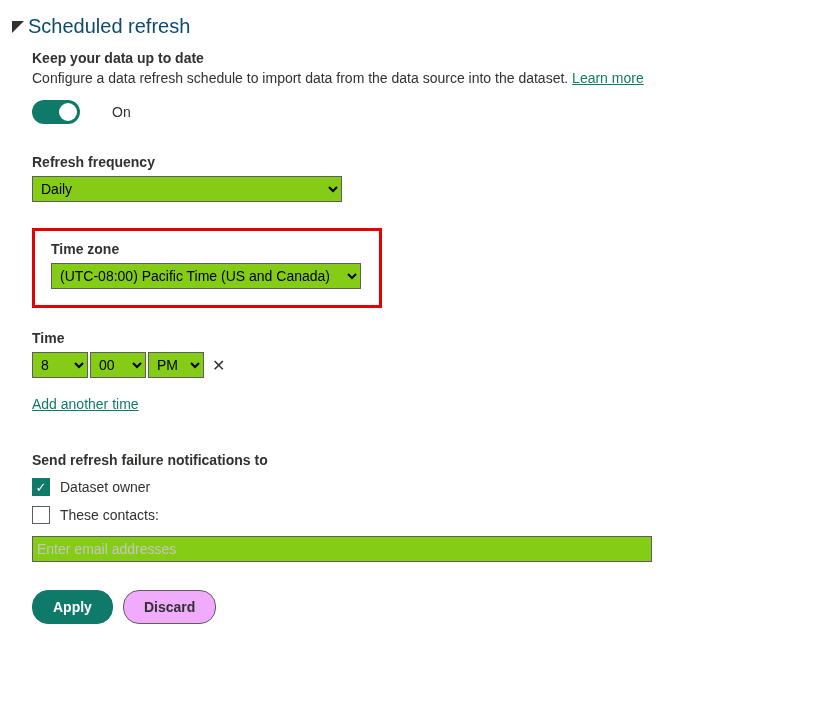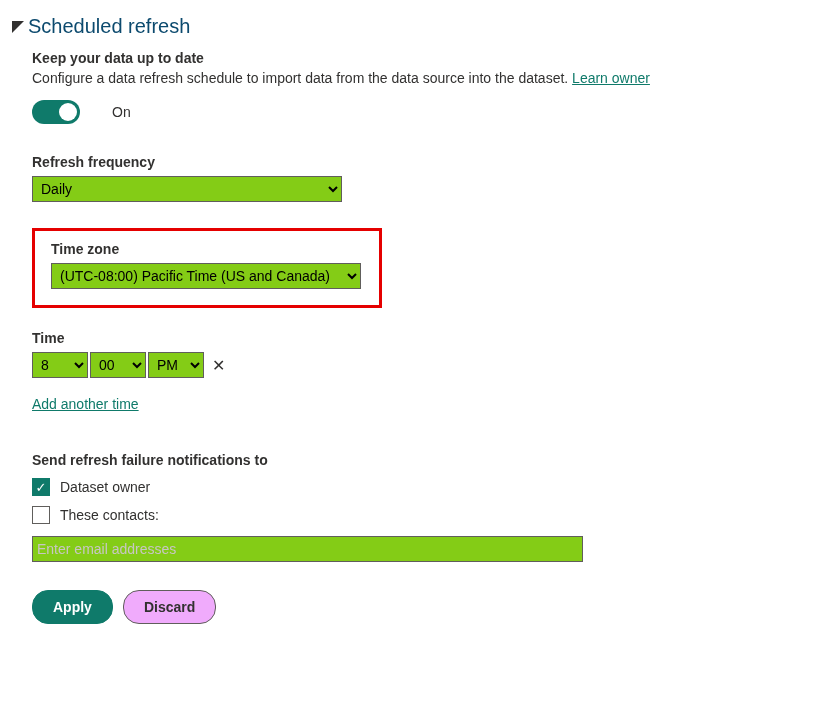--- a/index.html
+++ b/index.html
@@ -119,21 +119,21 @@
       align-items: center;
       justify-content: center;
     }
     .chk.checked {
       background: #0f7a6a;
       border-color: #0f7a6a;
       color: #fff;
       font-size: 13px;
     }
     .email-input {
-      width: 551px;
+      width: 620px;
       height: 44px;
       border: 1px solid #e1dfdd;
       margin-top: 2px;
       margin-bottom: 28px;
       padding: 10px 12px;
       font-size: 14px;
     }
     .email-input::placeholder { color: #c8c6c4; }
     .btn-row { display: flex; gap: 10px; }
     .btn {
@@ -165,21 +165,21 @@
         <path d="M0 0 L10 0 L0 10 Z" fill="#323130"></path>
       </svg>
   </span>
   <span>Scheduled refresh</span>
 </div>
 
 <div class="panel">
 
   <div class="bold-label">Keep your data up to date</div>
   <div class="desc">
-    <span>Configure a data refresh schedule to import data from the data source into the dataset. </span><a class="link">Learn owner</a>
+    <span>Configure a data refresh schedule to import data from the data source into the dataset. </span><a class="link">Learn more</a>
   </div>
 
   <div class="toggle-row">
     <div class="toggle"></div>
     <span>On</span>
   </div>
 
   <div class="fg">
     <span class="fg-label">Refresh frequency</span>
     <select class="wide-select">

